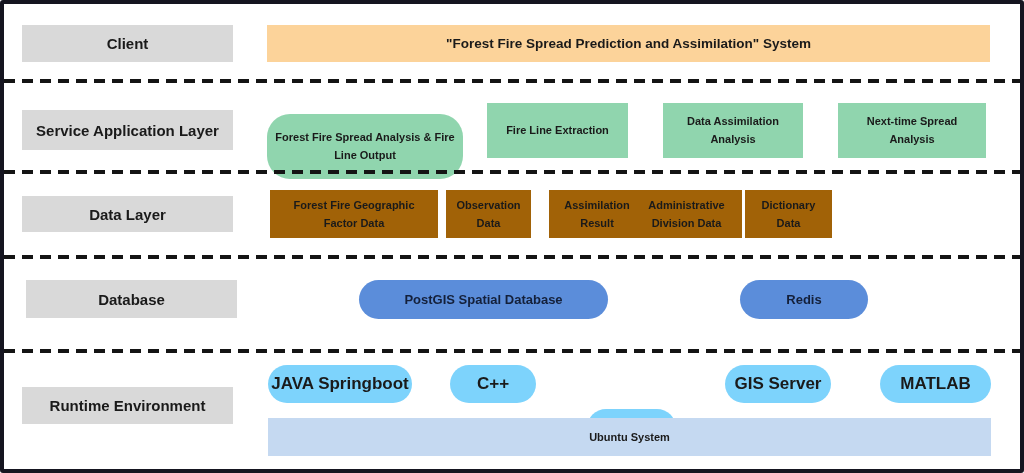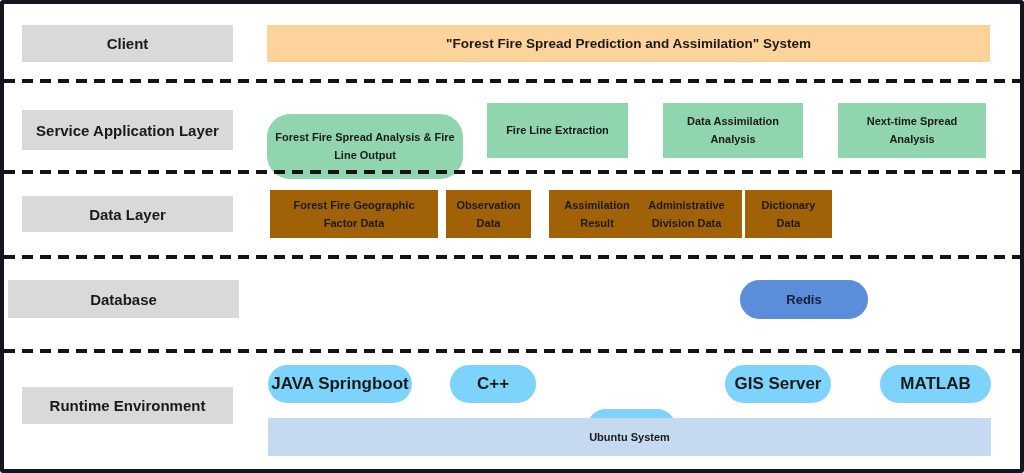--- a/index.html
+++ b/index.html
@@ -52,21 +52,22 @@
 
   <div class="box label" style="left:18px;top:192px;width:211px;height:36px;">Data Layer</div>
   <div class="box data-box" style="left:266px;top:186px;width:168px;height:48px;">Forest Fire Geographic Factor Data</div>
   <div class="box data-box" style="left:442px;top:186px;width:85px;height:48px;">Observation Data</div>
   <div class="box data-box" style="left:529px;top:186px;width:96px;height:48px;margin-left:16px;">Assimilation Result</div>
   <div class="box data-box" style="left:627px;top:186px;width:111px;height:48px;">Administrative Division Data</div>
   <div class="box data-box" style="left:741px;top:186px;width:87px;height:48px;">Dictionary Data</div>
 
   <div class="sep" style="top:251px;"></div>
 
-  <div class="box label" style="left:4px;top:276px;width:231px;height:38px;">Database</div>
+  <div class="box label" style="left:22px;top:276px;width:211px;height:38px;">Database</div>
+  <div class="box pill" style="left:355px;top:276px;width:249px;height:39px;">PostGIS Spatial Database</div>
   <div class="box pill" style="left:736px;top:276px;width:128px;height:39px;">Redis</div>
 
   <div class="sep" style="top:345px;"></div>
 
   <div class="box label" style="left:18px;top:383px;width:211px;height:37px;">Runtime Environment</div>
   <div class="box runtime-box" style="left:264px;top:361px;width:144px;height:38px;">JAVA Springboot</div>
   <div class="box runtime-box" style="left:446px;top:361px;width:86px;height:38px;">C++</div>
   <div class="box runtime-box" style="left:583px;top:361px;width:89px;height:38px;margin-top:44px;">Vue V3</div>
   <div class="box runtime-box" style="left:721px;top:361px;width:106px;height:38px;">GIS Server</div>
   <div class="box runtime-box" style="left:876px;top:361px;width:111px;height:38px;">MATLAB</div>

